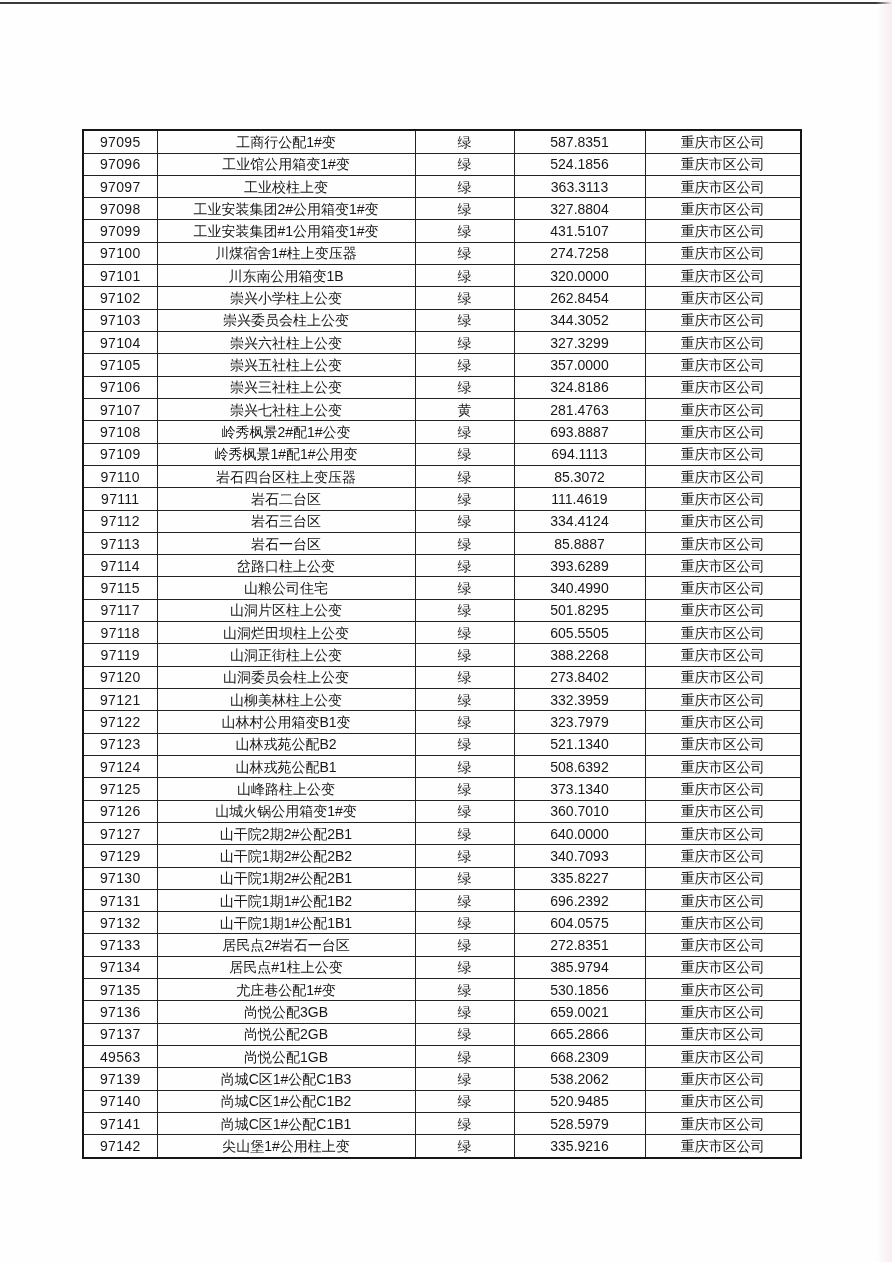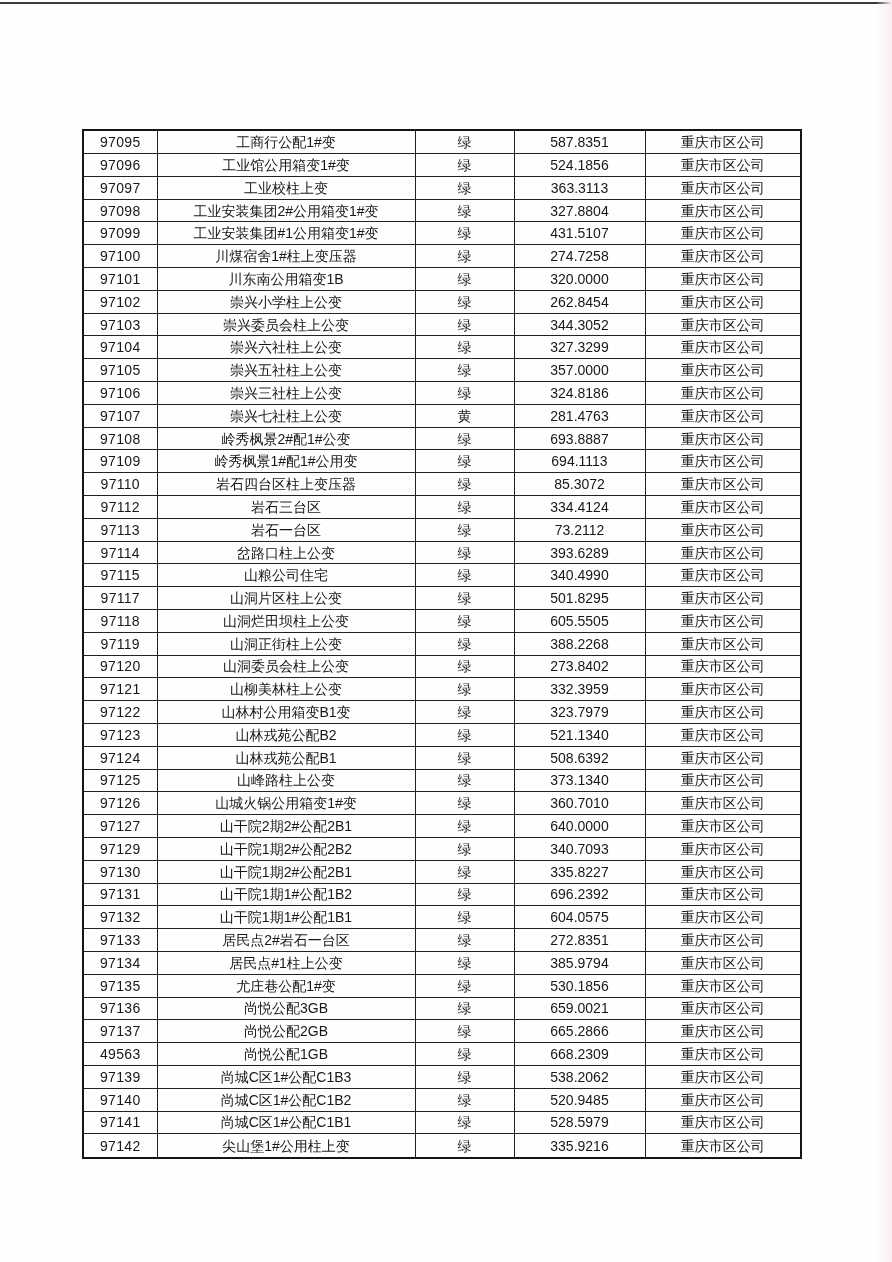--- a/index.html
+++ b/index.html
@@ -179,31 +179,38 @@
           <td class="col-company">重庆市区公司</td>
         </tr>
         <tr>
           <td class="col-id">97110</td>
           <td class="col-name">岩石四台区柱上变压器</td>
           <td class="col-status">绿</td>
           <td class="col-value">85.3072</td>
           <td class="col-company">重庆市区公司</td>
         </tr>
         <tr>
+          <td class="col-id">97111</td>
+          <td class="col-name">岩石二台区</td>
+          <td class="col-status">绿</td>
+          <td class="col-value">111.4619</td>
+          <td class="col-company">重庆市区公司</td>
+        </tr>
+        <tr>
           <td class="col-id">97112</td>
           <td class="col-name">岩石三台区</td>
           <td class="col-status">绿</td>
           <td class="col-value">334.4124</td>
           <td class="col-company">重庆市区公司</td>
         </tr>
         <tr>
           <td class="col-id">97113</td>
           <td class="col-name">岩石一台区</td>
           <td class="col-status">绿</td>
-          <td class="col-value">73.2112</td>
+          <td class="col-value">85.8887</td>
           <td class="col-company">重庆市区公司</td>
         </tr>
         <tr>
           <td class="col-id">97114</td>
           <td class="col-name">岔路口柱上公变</td>
           <td class="col-status">绿</td>
           <td class="col-value">393.6289</td>
           <td class="col-company">重庆市区公司</td>
         </tr>
         <tr>

